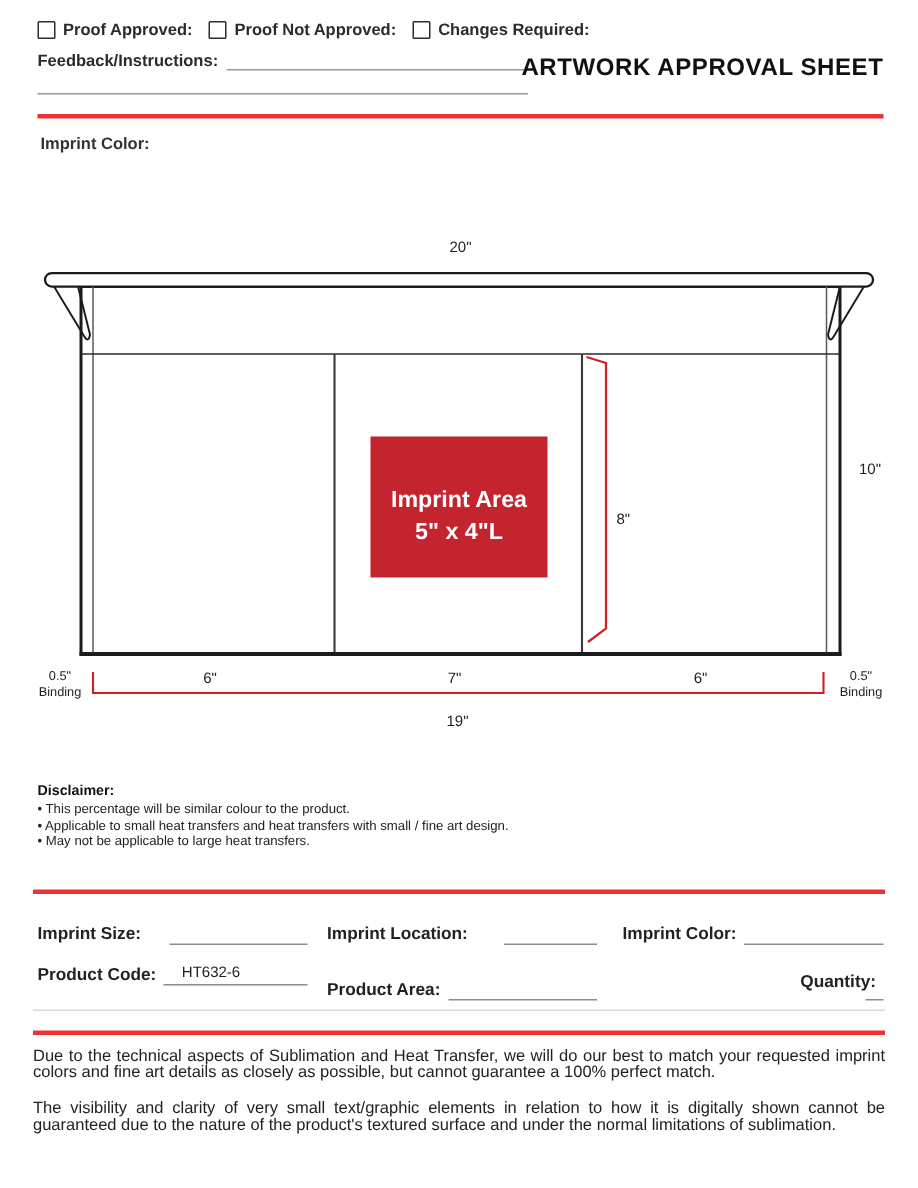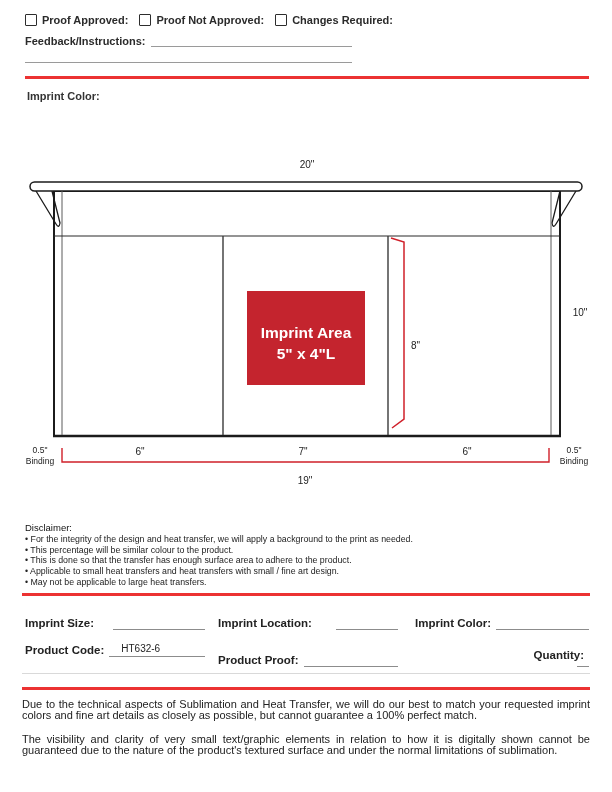--- a/index.html
+++ b/index.html
@@ -26,21 +26,21 @@
   .imprint-color-label { position:absolute; left:27px; top:90px; font-size:11px; font-weight:700; color:#333; }
 
   
   svg.drawing { position:absolute; left:0; top:140px; }
   .dim { font-size:10px; fill:#222; font-family:"Liberation Sans", sans-serif; }
   .dim-small { font-size:8.5px; fill:#222; font-family:"Liberation Sans", sans-serif; }
   .imprint-text { font-size:15.5px; font-weight:bold; fill:#ffffff; font-family:"Liberation Sans", sans-serif; }
 
   
   .disclaimer { position:absolute; left:25px; top:522px; width:548px; }
-  .disclaimer-heading { margin:0 0 1px 0; font-size:9.5px; font-weight:400; color:#111; }
+  .disclaimer-heading { margin:0 0 1px 0; font-size:9.5px; font-weight:700; color:#111; }
   .disclaimer-bullet { font-size:8.8px; line-height:10.7px; color:#222; }
 
   .rule-red2 { position:absolute; left:22px; top:593px; width:568px; height:2.5px; background:var(--accent-red,#EC3232); }
 
   
   .form-field { position:absolute; display:flex; align-items:flex-end; height:18px; }
   .form-label { font-size:11.5px; font-weight:700; color:#222; white-space:nowrap; margin-right:5px; line-height:13px; }
   .field-line { flex:1; border-bottom:1.2px solid #8c8c8c; font-size:10px; line-height:13px; height:14px; padding-left:12px; color:#222; }
 
   .rule-gray  { position:absolute; left:22px; top:673px; width:568px; height:1px; background:#d9d9d9; }
@@ -69,20 +69,21 @@
       <span class="cb-label">Changes Required:</span>
     </div>
   </div>
 
   <div class="feedback-row">
     <span class="feedback-label">Feedback/Instructions:</span>
     <span class="write-line"></span>
   </div>
   <div class="line2"></div>
 
+  <h1 class="sheet-title">ARTWORK APPROVAL SHEET</h1>
 
   <div class="rule-red1"></div>
   <div class="imprint-color-label">Imprint Color:</div>
 
   <svg class="drawing" width="612" height="360" viewBox="0 0 612 360" xmlns="http://www.w3.org/2000/svg">
 
     <text class="dim" x="307" y="28" text-anchor="middle">20"</text>
 
     <rect x="54" y="51" width="506" height="245" fill="#ffffff" stroke="#1b1b1b" stroke-width="2"></rect>
     <line x1="53" y1="296" x2="561" y2="296" stroke="#1b1b1b" stroke-width="2.6"></line>
@@ -116,23 +117,21 @@
     <text class="dim" x="140" y="315" text-anchor="middle">6"</text>
     <text class="dim" x="303" y="315" text-anchor="middle">7"</text>
     <text class="dim" x="467" y="315" text-anchor="middle">6"</text>
     <text class="dim-small" x="574" y="313" text-anchor="middle">0.5"</text>
     <text class="dim-small" x="574" y="324" text-anchor="middle">Binding</text>
     <text class="dim" x="305" y="344" text-anchor="middle">19"</text>
   </svg>
 
   <div class="disclaimer">
     <p class="disclaimer-heading">Disclaimer:</p>
-    <div class="disclaimer-bullet">• For the integrity of the design and heat transfer, we will apply a background to the print as needed.</div>
     <div class="disclaimer-bullet">• This percentage will be similar colour to the product.</div>
-    <div class="disclaimer-bullet">• This is done so that the transfer has enough surface area to adhere to the product.</div>
     <div class="disclaimer-bullet">• Applicable to small heat transfers and heat transfers with small / fine art design.</div>
     <div class="disclaimer-bullet">• May not be applicable to large heat transfers.</div>
   </div>
 
   <div class="rule-red2"></div>
 
   <div class="form-field" style="left:25px; top:612px; width:180px;gap:14px;">
     <span class="form-label">Imprint Size:</span>
     <span class="field-line"></span>
   </div>
@@ -143,21 +142,21 @@
   <div class="form-field" style="left:415px; top:612px; width:174px;">
     <span class="form-label">Imprint Color:</span>
     <span class="field-line"></span>
   </div>
 
   <div class="form-field" style="left:25px; top:639px; width:180px;">
     <span class="form-label">Product Code:</span>
     <span class="field-line">HT632-6</span>
   </div>
   <div class="form-field" style="left:218px; top:649px; width:180px;">
-    <span class="form-label">Product Proof:</span>
+    <span class="form-label">Product Area:</span>
     <span class="field-line"></span>
   </div>
   <div class="form-field" style="left:415px; top:649px; width:174px;flex-direction:column;">
     <span class="form-label">Quantity:</span>
     <span class="field-line"></span>
   </div>
 
   <div class="rule-gray"></div>
   <div class="rule-red3"></div>
 

